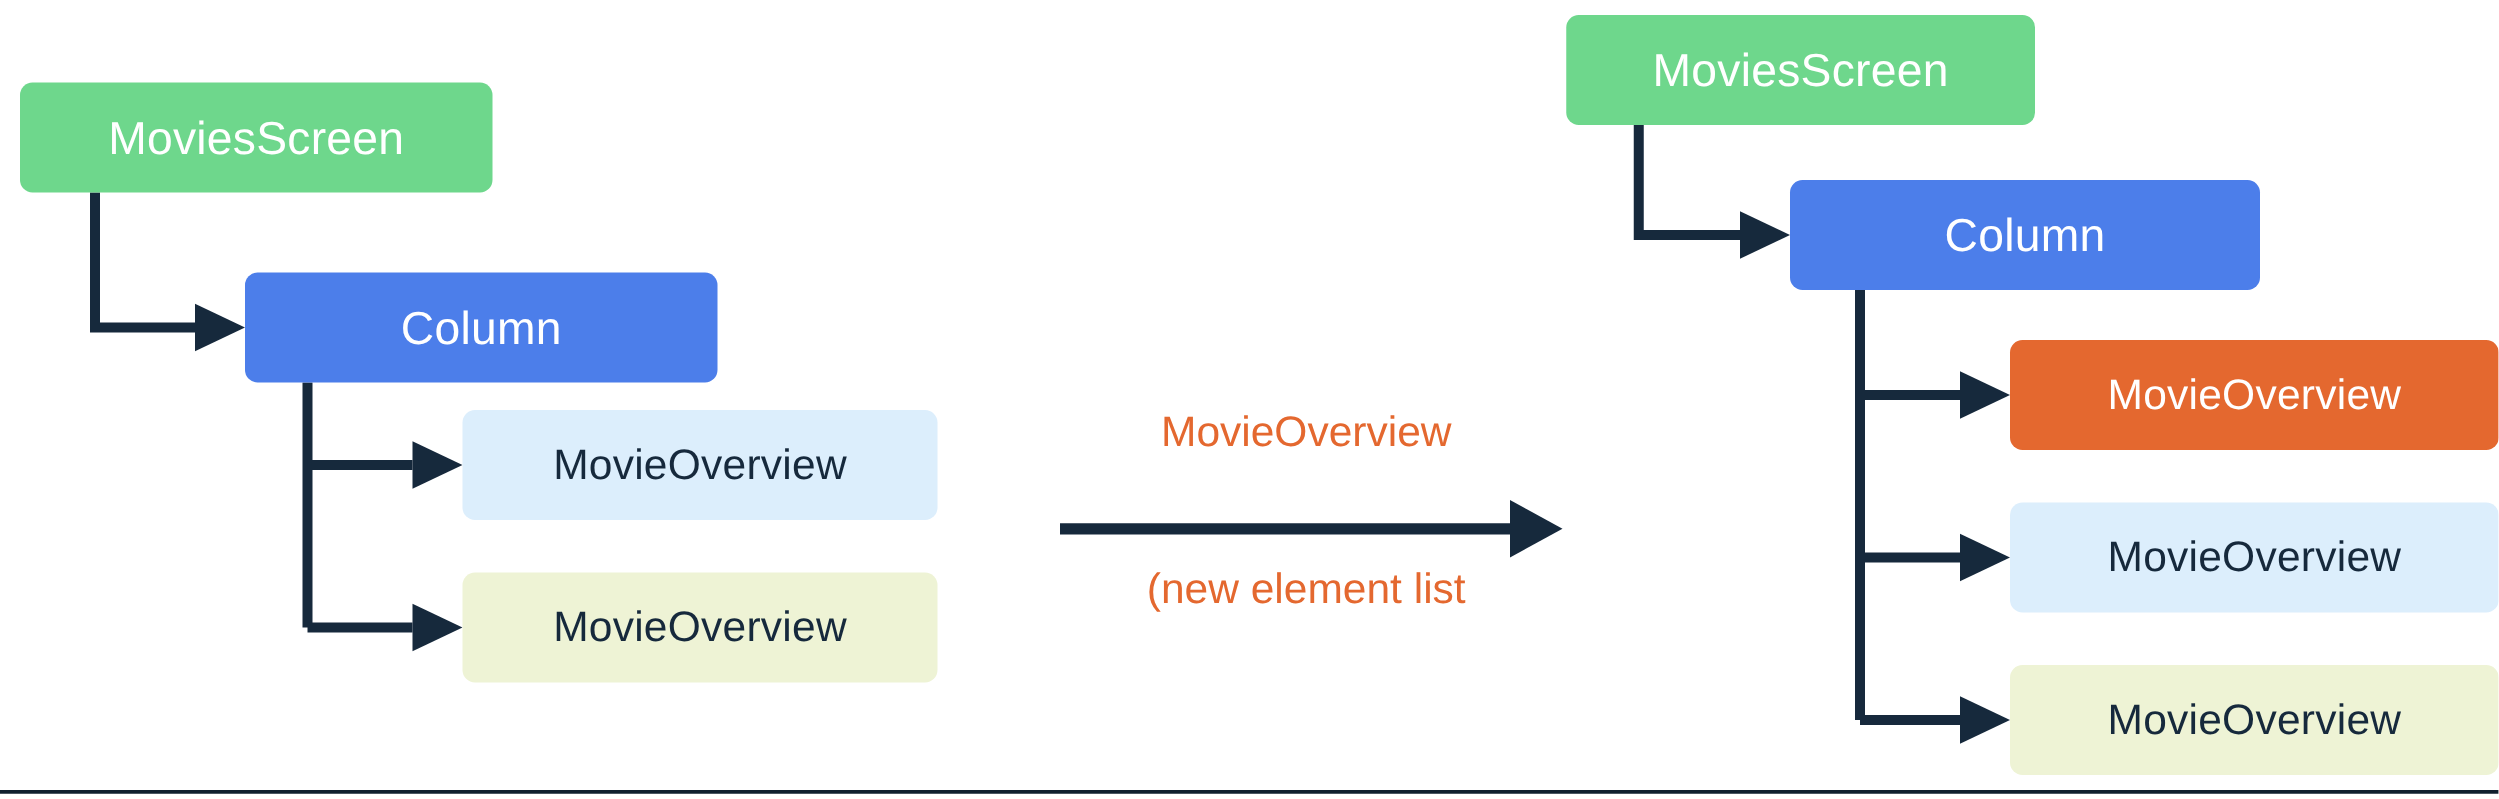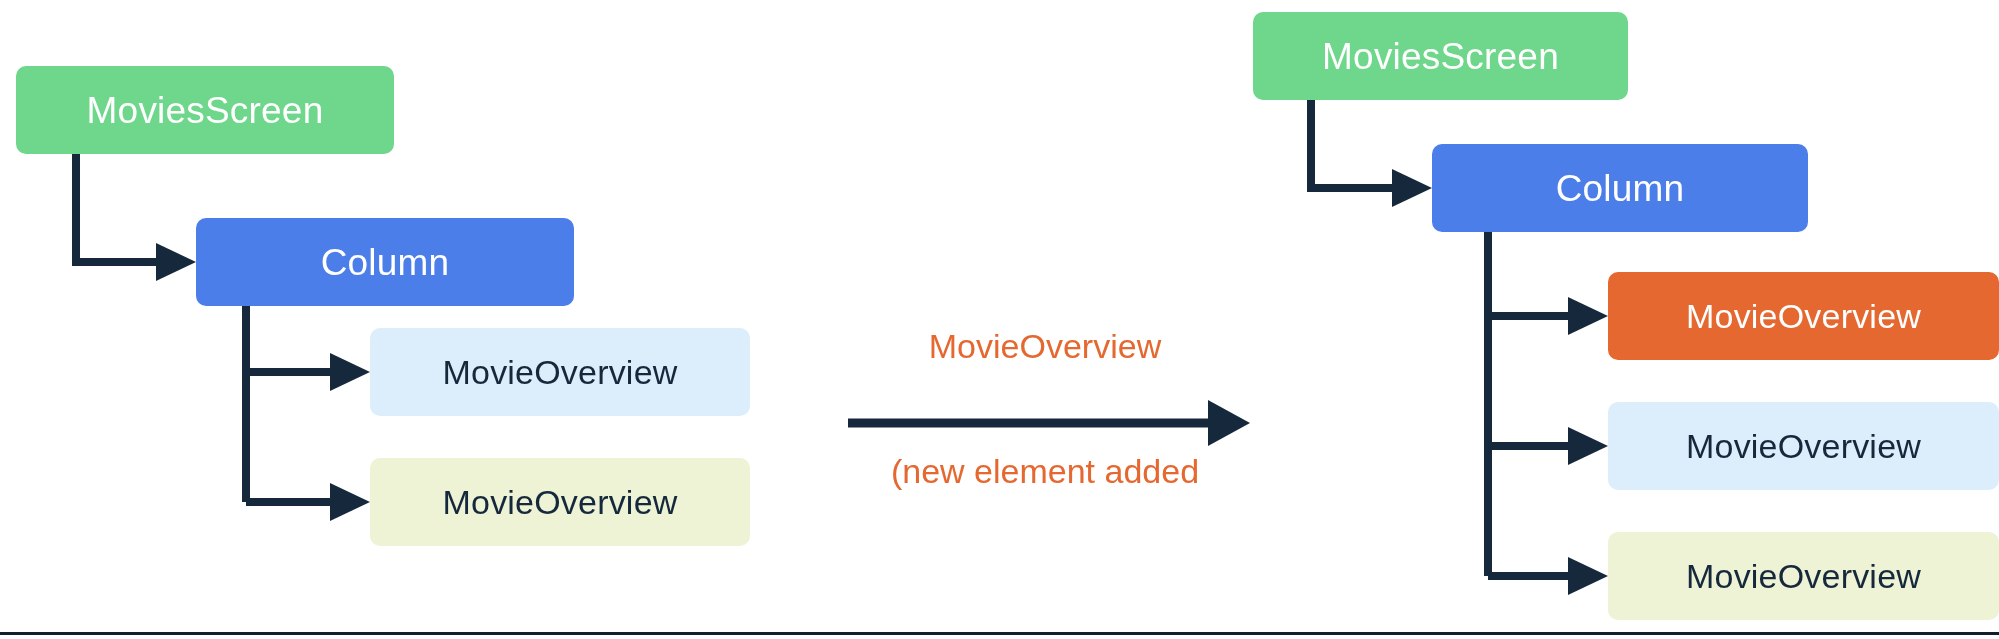--- a/index.html
+++ b/index.html
@@ -94,21 +94,21 @@
   <div class="node" style="left: 370px; top: 328px; width: 380px; height: 88px; background: rgb(220, 238, 252); color: rgb(22, 41, 60); font-size: 34px;">
     <span class="node-label">MovieOverview</span>
   </div>
 
   <div class="node" style="left: 370px; top: 458px; width: 380px; height: 88px; background: rgb(238, 243, 213); color: rgb(22, 41, 60); font-size: 34px;">
     <span class="node-label">MovieOverview</span>
   </div>
 
   <div class="note" id="transition-note" style="left: 845px; top: 242px; width: 400px; color: rgb(228, 104, 47);">
     <span class="note-line">MovieOverview</span>
-    <span class="note-line">(new element added</span>
+    <span class="note-line">(new element list</span>
   </div>
 
   <div class="node" style="left: 1253px; top: 12px; width: 375px; height: 88px; background: rgb(110, 215, 140); color: rgb(255, 255, 255); font-size: 37px;">
     <span class="node-label">MoviesScreen</span>
   </div>
 
   <div class="node" style="left: 1432px; top: 144px; width: 376px; height: 88px; background: rgb(76, 126, 234); color: rgb(255, 255, 255); font-size: 37px;">
     <span class="node-label">Column</span>
   </div>
 

